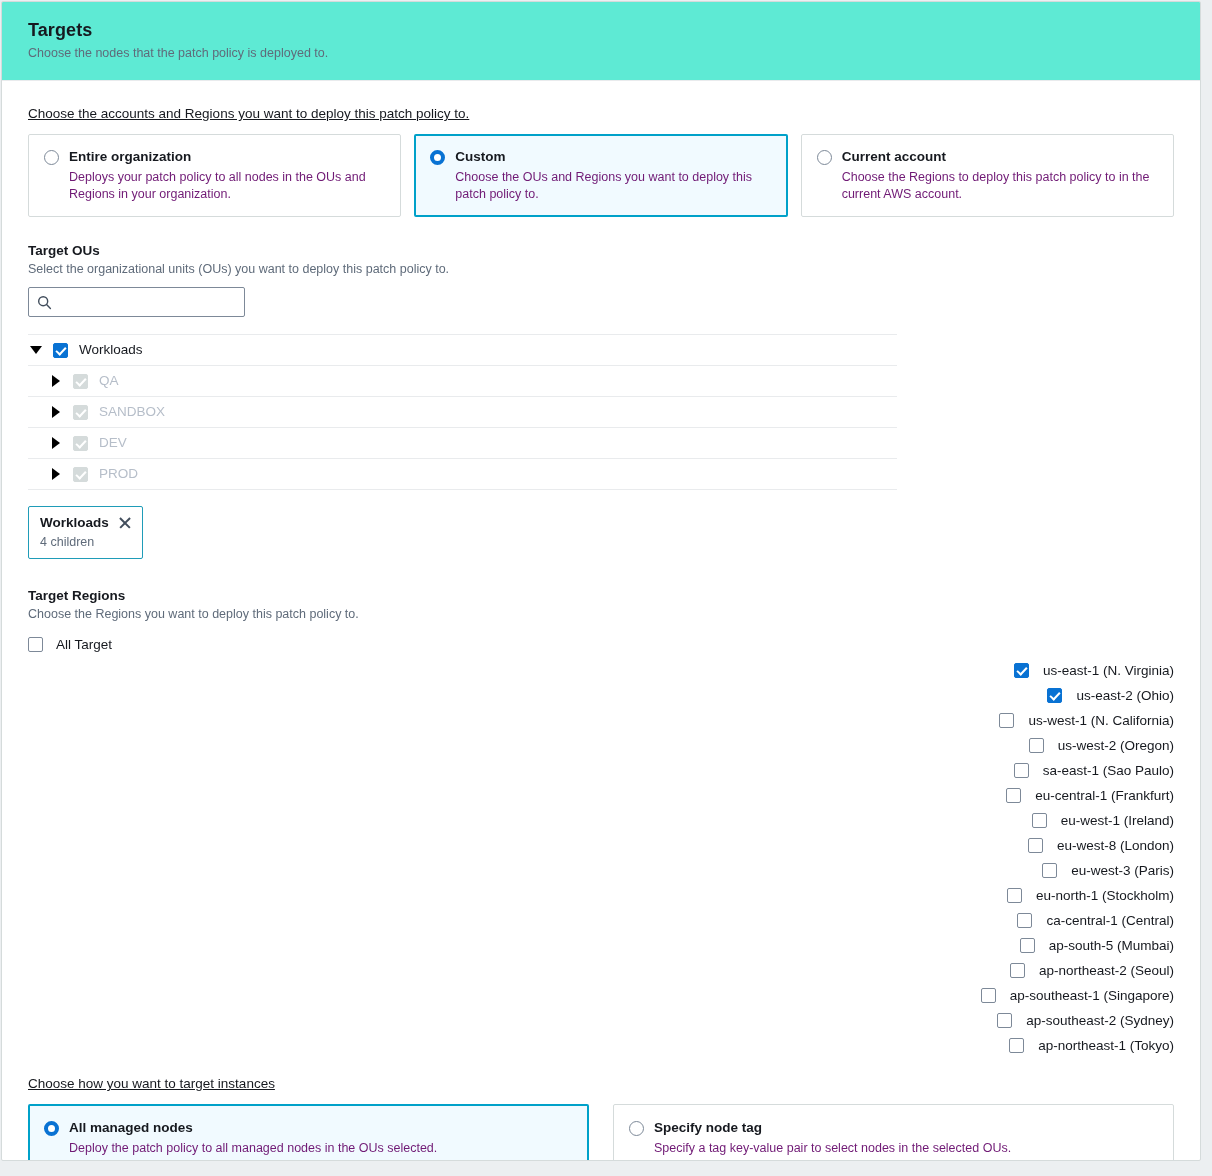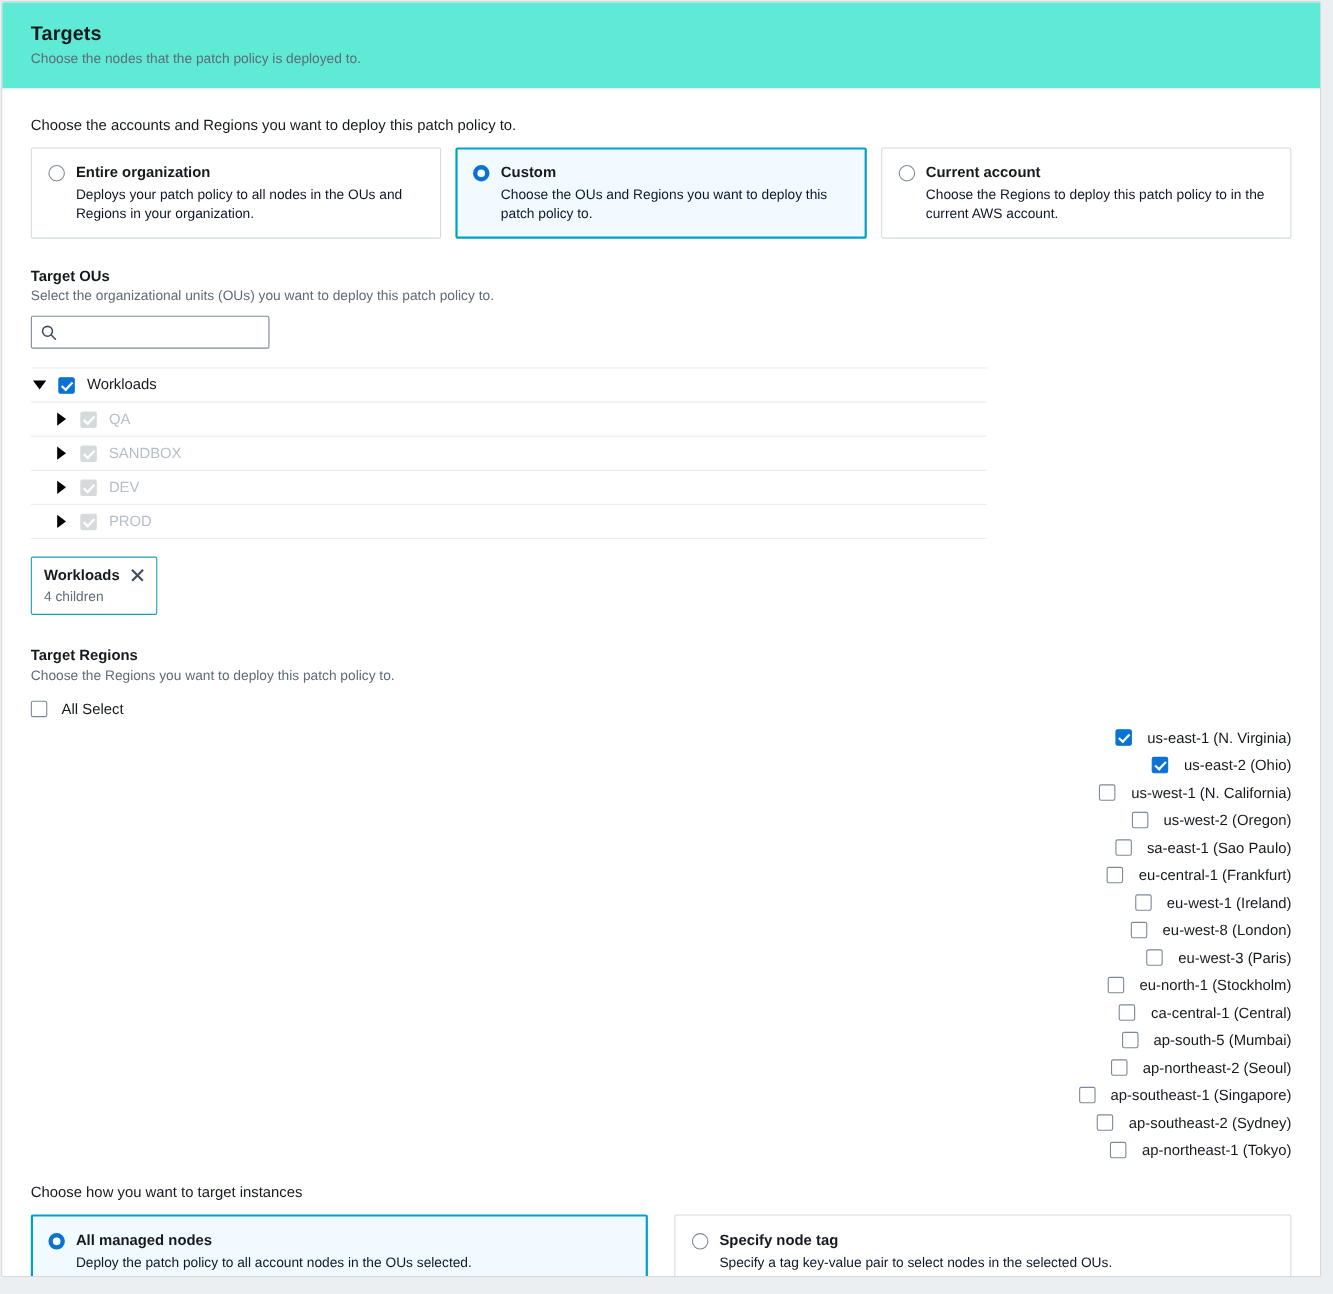--- a/index.html
+++ b/index.html
@@ -55,20 +55,21 @@
   
   .panel-body {
     padding: 24px 26px 0 26px;
     box-sizing: border-box;
   }
   .section-label {
     font-size: 13.5px;
     color: #16191f;
     line-height: 18px;
     margin: 0 0 11px 0;
+    text-decoration: underline;
   }
 
   
   .tile-row {
     display: flex;
     gap: 13px;
     align-items: stretch;
   }
   .tile {
     flex: 1 1 0;
@@ -91,21 +92,21 @@
   .tile-text { flex: 1; }
   .tile-title {
     font-size: 13.5px;
     font-weight: 700;
     color: #16191f;
     line-height: 18px;
     margin-bottom: 3px;
   }
   .tile-desc {
     font-size: 12.5px;
-    color: #0f172a;
+    color: #701a75;
     line-height: 16.5px;
   }
 
   
   .radio {
     width: 15px;
     height: 15px;
     border-radius: 50%;
     border: 1.6px solid #7d8998;
     background: #ffffff;
@@ -412,21 +413,21 @@
           <div class="chip-sub">4 children</div>
         </div>
       </div>
 
       <div class="regions-block">
         <div class="field-title">Target Regions</div>
         <div class="field-sub">Choose the Regions you want to deploy this patch policy to.</div>
 
         <div class="region-all">
           <span class="cb"></span>
-          <span class="ou-label">All Select</span>
+          <span class="ou-label">All Target</span>
         </div>
 
         <div class="region-list">
           <div class="region-item">
             <span class="cb on"></span>
             <span class="ou-label">us-east-1 (N. Virginia)</span>
           </div>
           <div class="region-item">
             <span class="cb on"></span>
             <span class="ou-label">us-east-2 (Ohio)</span>
@@ -491,21 +492,21 @@
       </div>
 
       <div class="bottom-block">
         <div class="section-label">Choose how you want to target instances</div>
         <div class="bottom-row">
 
           <div class="tile wide selected">
             <div class="radio on"></div>
             <div class="tile-text">
               <div class="tile-title">All managed nodes</div>
-              <div class="tile-desc">Deploy the patch policy to all account nodes in the OUs selected.</div>
+              <div class="tile-desc">Deploy the patch policy to all managed nodes in the OUs selected.</div>
             </div>
           </div>
 
           <div class="tile wide">
             <div class="radio"></div>
             <div class="tile-text">
               <div class="tile-title">Specify node tag</div>
               <div class="tile-desc">Specify a tag key-value pair to select nodes in the selected OUs.</div>
             </div>
           </div>

